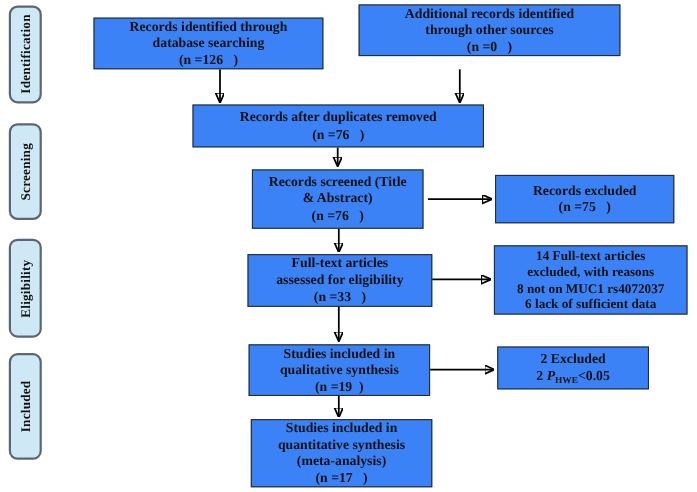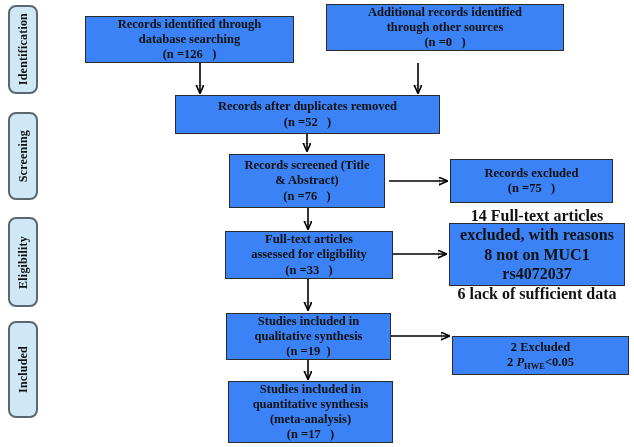--- a/index.html
+++ b/index.html
@@ -95,54 +95,54 @@
   </div>
 
   <div class="fbox" style="left:326px;top:4px;width:238px;height:47px;">
     <div class="txt">Additional records identified
 through other sources
 (n =0   )</div>
   </div>
 
   <div class="fbox" style="left:175px;top:95px;width:265px;height:39px;">
     <div class="txt">Records after duplicates removed
-(n =52   )</div>
+(n =76   )</div>
   </div>
 
   <div class="fbox" style="left:229px;top:154px;width:156px;height:54px;">
     <div class="txt">Records screened (Title
 &amp; Abstract)
 (n =76   )</div>
   </div>
 
   <div class="fbox" style="left:450px;top:159px;width:163px;height:44px;">
     <div class="txt">Records excluded
 (n =75   )</div>
   </div>
 
   <div class="fbox" style="left:225px;top:231px;width:168px;height:48px;">
     <div class="txt">Full-text articles
 assessed for eligibility
 (n =33   )</div>
   </div>
 
-  <div class="fbox" style="left:449px;top:223px;width:176px;height:63px;font-size:16px;">
+  <div class="fbox" style="left:449px;top:223px;width:176px;height:63px;font-size:12px;">
     <div class="txt">14 Full-text articles
 excluded, with reasons
 8 not on MUC1 rs4072037
 6 lack of sufficient data</div>
   </div>
 
   <div class="fbox" style="left:226px;top:313px;width:165px;height:47px;">
     <div class="txt">Studies included in
 qualitative synthesis
 (n =19  )</div>
   </div>
 
-  <div class="fbox" style="left:452px;top:315px;width:177px;height:39px;margin-top:21px;">
+  <div class="fbox" style="left:452px;top:315px;width:138px;height:39px;">
     <div>
       <div>2 Excluded</div>
       <div class="hwe-line"><span>2 </span><i>P</i><sub>HWE</sub><span>&lt;0.05</span></div>
     </div>
   </div>
 
   <div class="fbox" style="left:228px;top:381px;width:165px;height:62px;">
     <div class="txt">Studies included in
 quantitative synthesis
 (meta-analysis)

